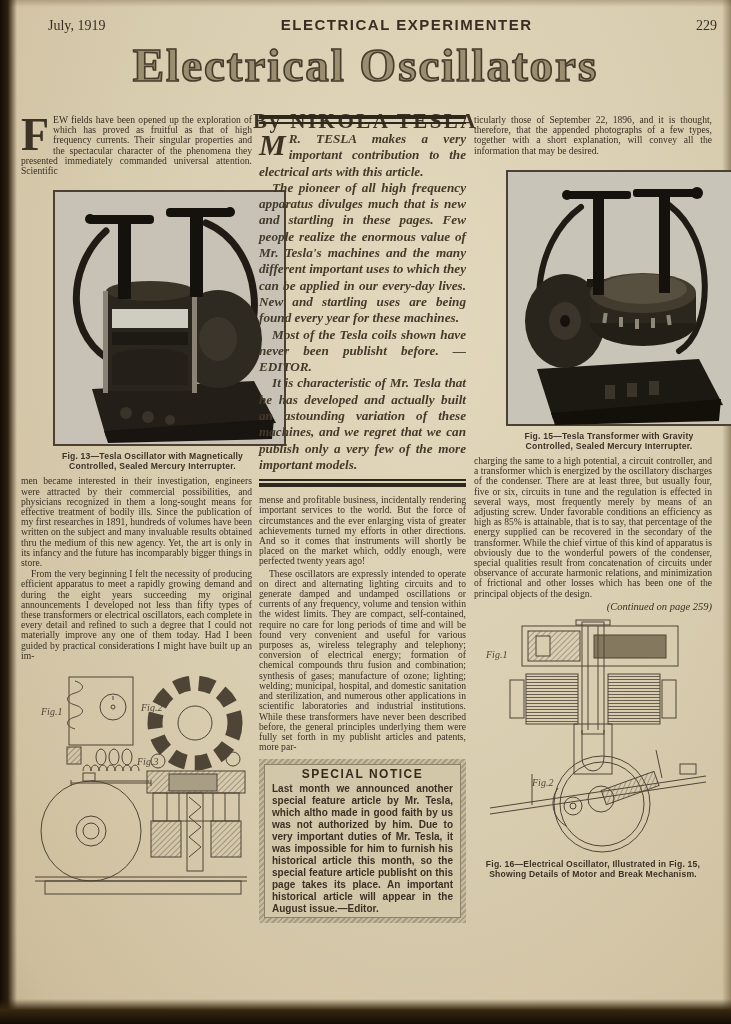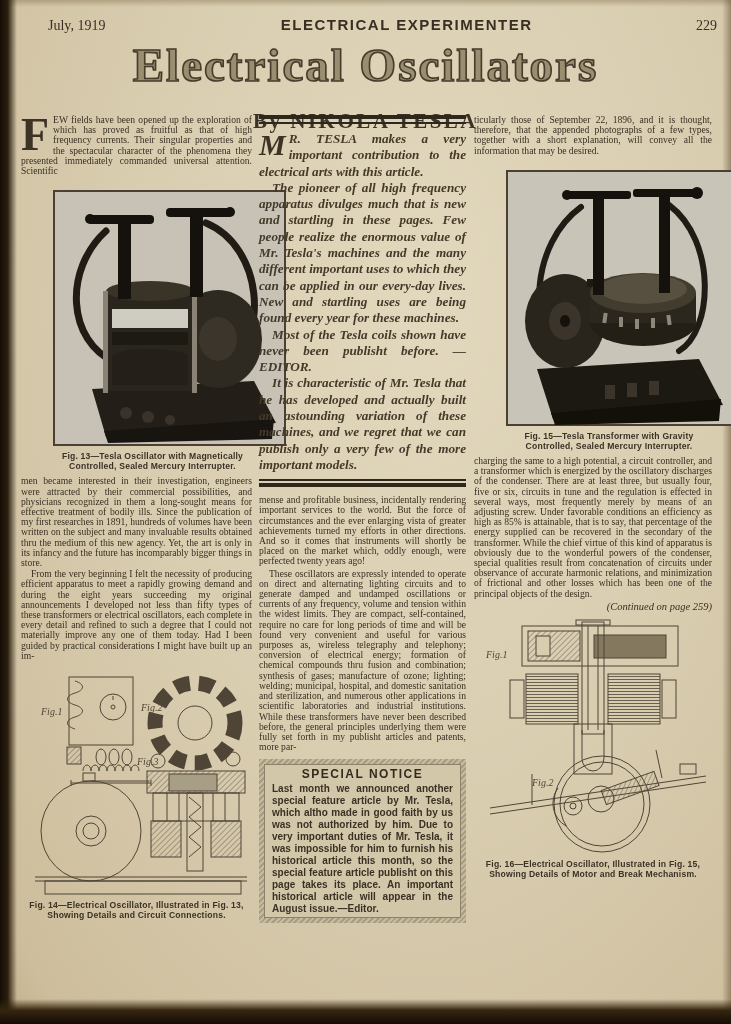--- a/index.html
+++ b/index.html
@@ -168,21 +168,20 @@
           <rect x="166" y="122" width="16" height="78"></rect>
           <path d="M168,126 l12,10 l-12,10 l12,10 l-12,10 l12,10 l-12,10"></path>
           <line x1="14" y1="206" x2="226" y2="206"></line>
           <line x1="14" y1="210" x2="226" y2="210"></line>
           <rect x="24" y="210" width="196" height="13"></rect>
         </g>
         <text class="diag-label" x="20" y="44">Fig.1</text>
         <text class="diag-label" x="120" y="40">Fig.2</text>
         <text class="diag-label" x="116" y="94">Fig.3</text>
       </svg>
-      <figcaption class="fig-caption">Fig. 14—Electrical Oscillator, Illustrated in Fig. 13, Showing Details and Circuit Connections.</figcaption>
     </figure>
   </div>
 
   <div class="col" id="col-center">
     <div class="note-rules-top">
       <div class="rule-heavy"></div>
       <div class="rule-light"></div>
     </div>
     <div class="editor-note">
       <p><span class="dropcap dc-m">M</span><span>R. TESLA makes a very important contribution to the electrical arts with this article.</span></p>

